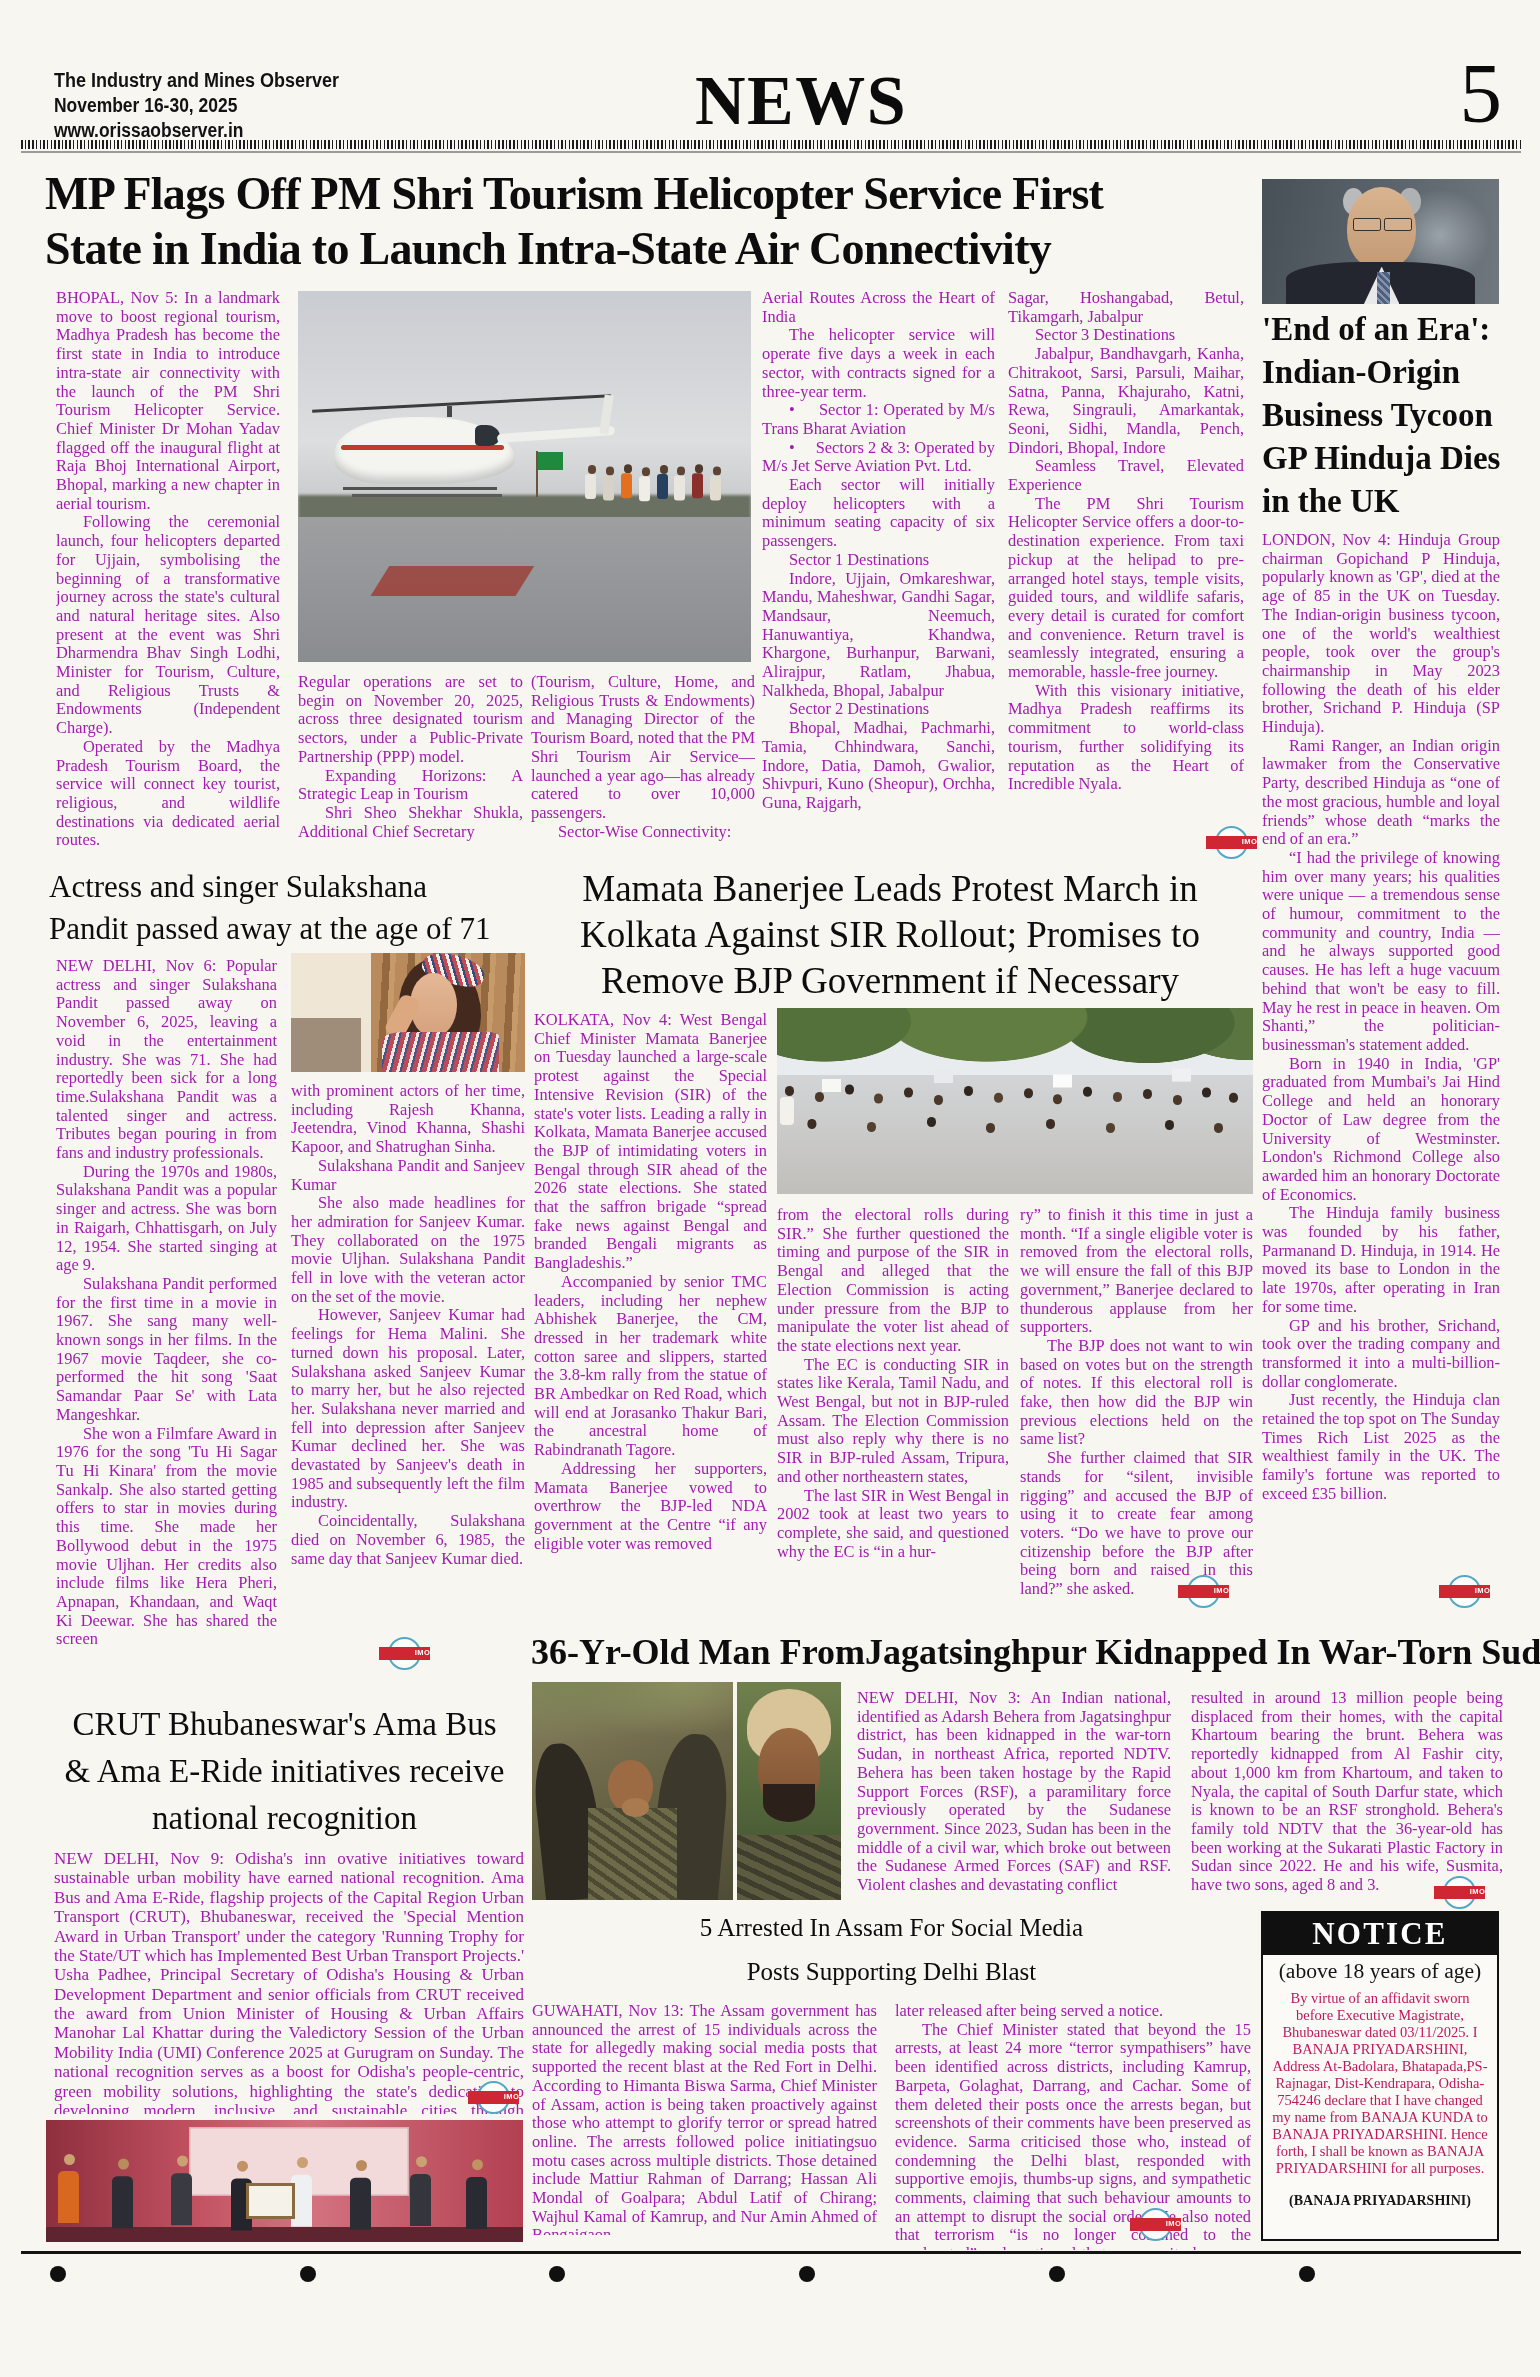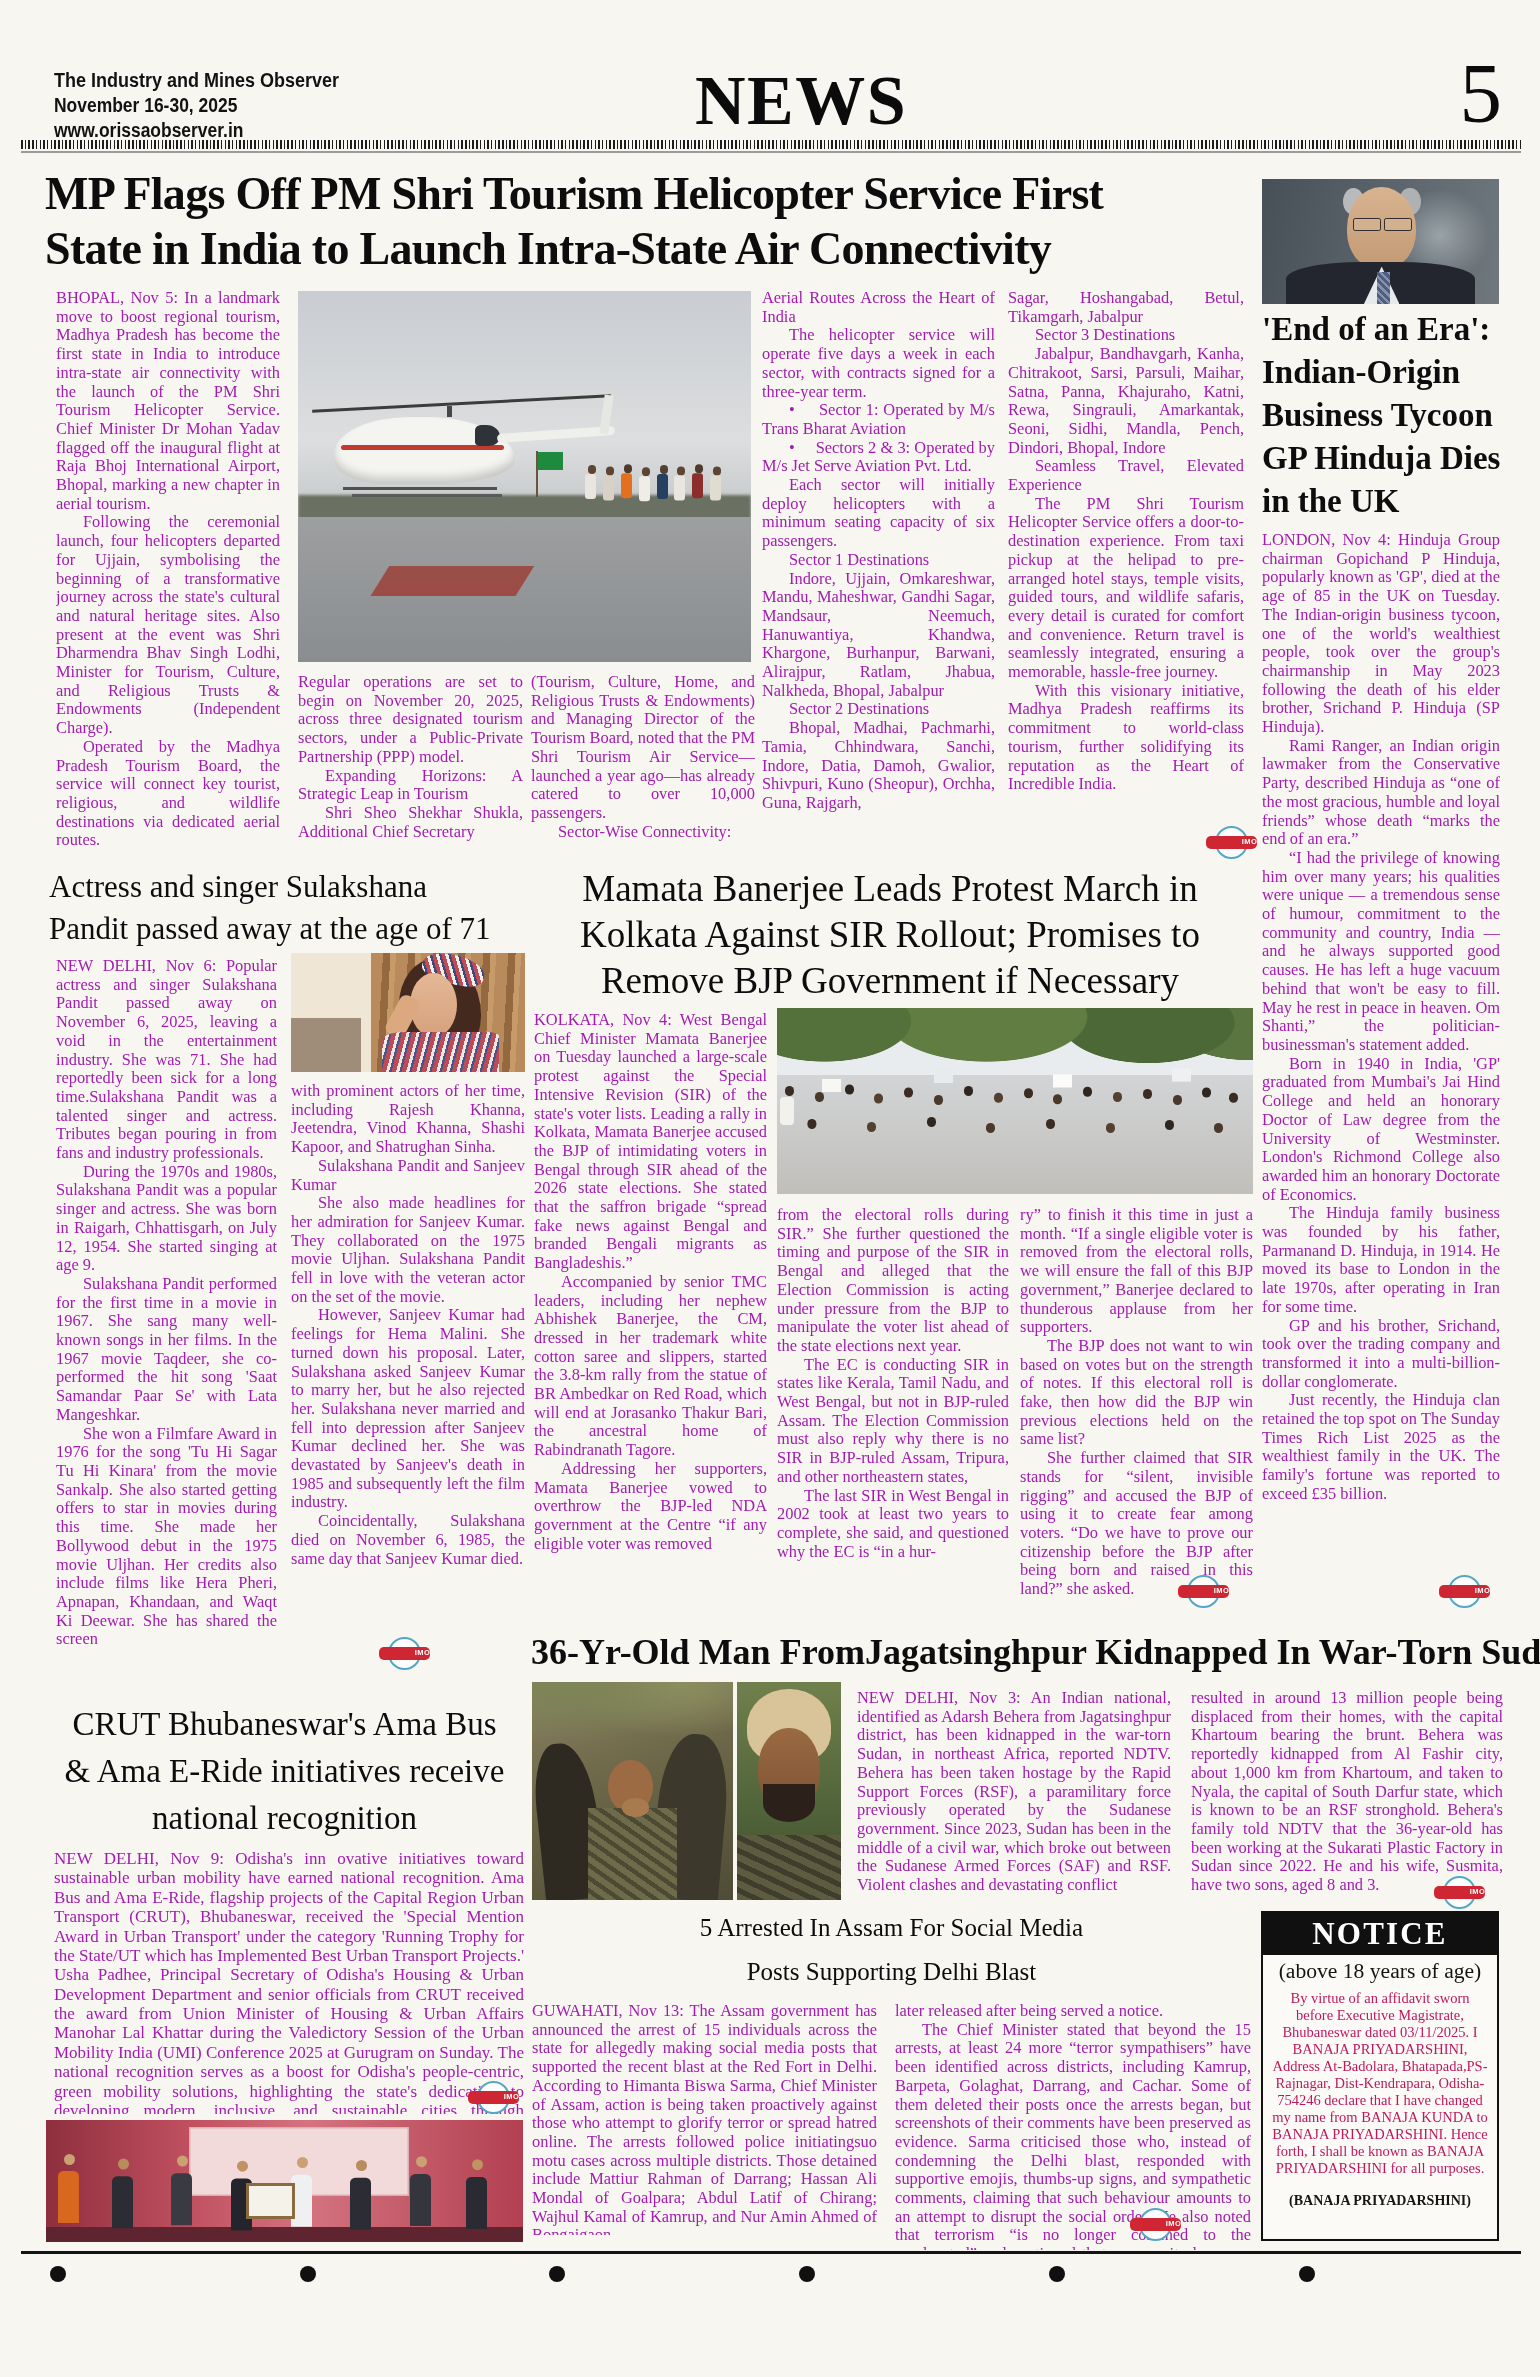--- a/index.html
+++ b/index.html
@@ -137,21 +137,21 @@
   
   .notice{left:1261px;top:1911px;width:238px;height:330px;position:absolute;border:2.2px solid #111;
           background:#fbfaf6;box-sizing:border-box;}
   .notice-title{background:#101010;color:#fff;text-align:center;font:700 31px/42px "Liberation Serif",serif;letter-spacing:2.2px;}
   .notice-sub{text-align:center;font:400 21.6px/33px "Liberation Serif",serif;color:#141414;}
   .notice-body{padding:1.5px 9px 0 9px;text-align:center;font:400 14.5px/17px "Liberation Serif",serif;color:#be185d;}
   .notice-sign{margin-top:16px;text-align:center;font:700 14px/16.4px "Liberation Serif",serif;}
   
   .stamp{position:absolute;width:33px;height:33px;border-radius:50%;border:2.2px solid #53a7c5;background:#fdfdfd;
          display:flex;align-items:center;justify-content:center;box-sizing:border-box;}
-  .stamp b{display:block;width:22.4px;height:12.7px;border-radius:5px;background:#cf2633;color:#fff;
+  .stamp b{display:block;width:22.4px;height:12.7px;border-radius:0;background:#cf2633;color:#fff;
            font:700 7.5px/12.7px "Liberation Sans",sans-serif;text-align:center;letter-spacing:0.4px;padding-left:36px;}
   .foot-rule{left:21px;top:2251px;width:1500px;height:3px;background:#141414;}
   .dot{position:absolute;top:2266px;width:16.4px;height:16.4px;border-radius:50%;background:#101010;}
 </style>
 </head>
 <body>
 
 <div class="abs masthead">
   <div class="m1">The Industry and Mines Observer</div>
   <div class="m2">November 16-30, 2025</div>
@@ -212,21 +212,21 @@
       <p>Indore, Ujjain, Omkareshwar, Mandu, Maheshwar, Gandhi Sagar, Mandsaur, Neemuch, Hanuwantiya, Khandwa, Khargone, Burhanpur, Barwani, Alirajpur, Ratlam, Jhabua, Nalkheda, Bhopal, Jabalpur</p>
       <p>Sector 2 Destinations</p>
       <p>Bhopal, Madhai, Pachmarhi, Tamia, Chhindwara, Sanchi, Indore, Datia, Damoh, Gwalior, Shivpuri, Kuno (Sheopur), Orchha, Guna, Rajgarh,</p>
     </div>
   <div class="col c-heli-5">
       <p class="no-indent">Sagar, Hoshangabad, Betul, Tikamgarh, Jabalpur</p>
       <p>Sector 3 Destinations</p>
       <p>Jabalpur, Bandhavgarh, Kanha, Chitrakoot, Sarsi, Parsuli, Maihar, Satna, Panna, Khajuraho, Katni, Rewa, Singrauli, Amarkantak, Seoni, Sidhi, Mandla, Pench, Dindori, Bhopal, Indore</p>
       <p>Seamless Travel, Elevated Experience</p>
       <p>The PM Shri Tourism Helicopter Service offers a door-to-destination experience. From taxi pickup at the helipad to pre-arranged hotel stays, temple visits, guided tours, and wildlife safaris, every detail is curated for comfort and convenience. Return travel is seamlessly integrated, ensuring a memorable, hassle-free journey.</p>
-      <p>With this visionary initiative, Madhya Pradesh reaffirms its commitment to world-class tourism, further solidifying its reputation as the Heart of Incredible India.</p>
+      <p>With this visionary initiative, Madhya Pradesh reaffirms its commitment to world-class tourism, further solidifying its reputation as the Heart of Incredible Nyala.</p>
     </div>
   <div class="stamp" style="left:1215px;top:826px;">
       <b>IMO</b>
     </div>
 </section>
 
 <section>
   <div class="photo ph-hinduja">
     <div class="hj-bg"></div>
     <div class="hj-glow"></div>

